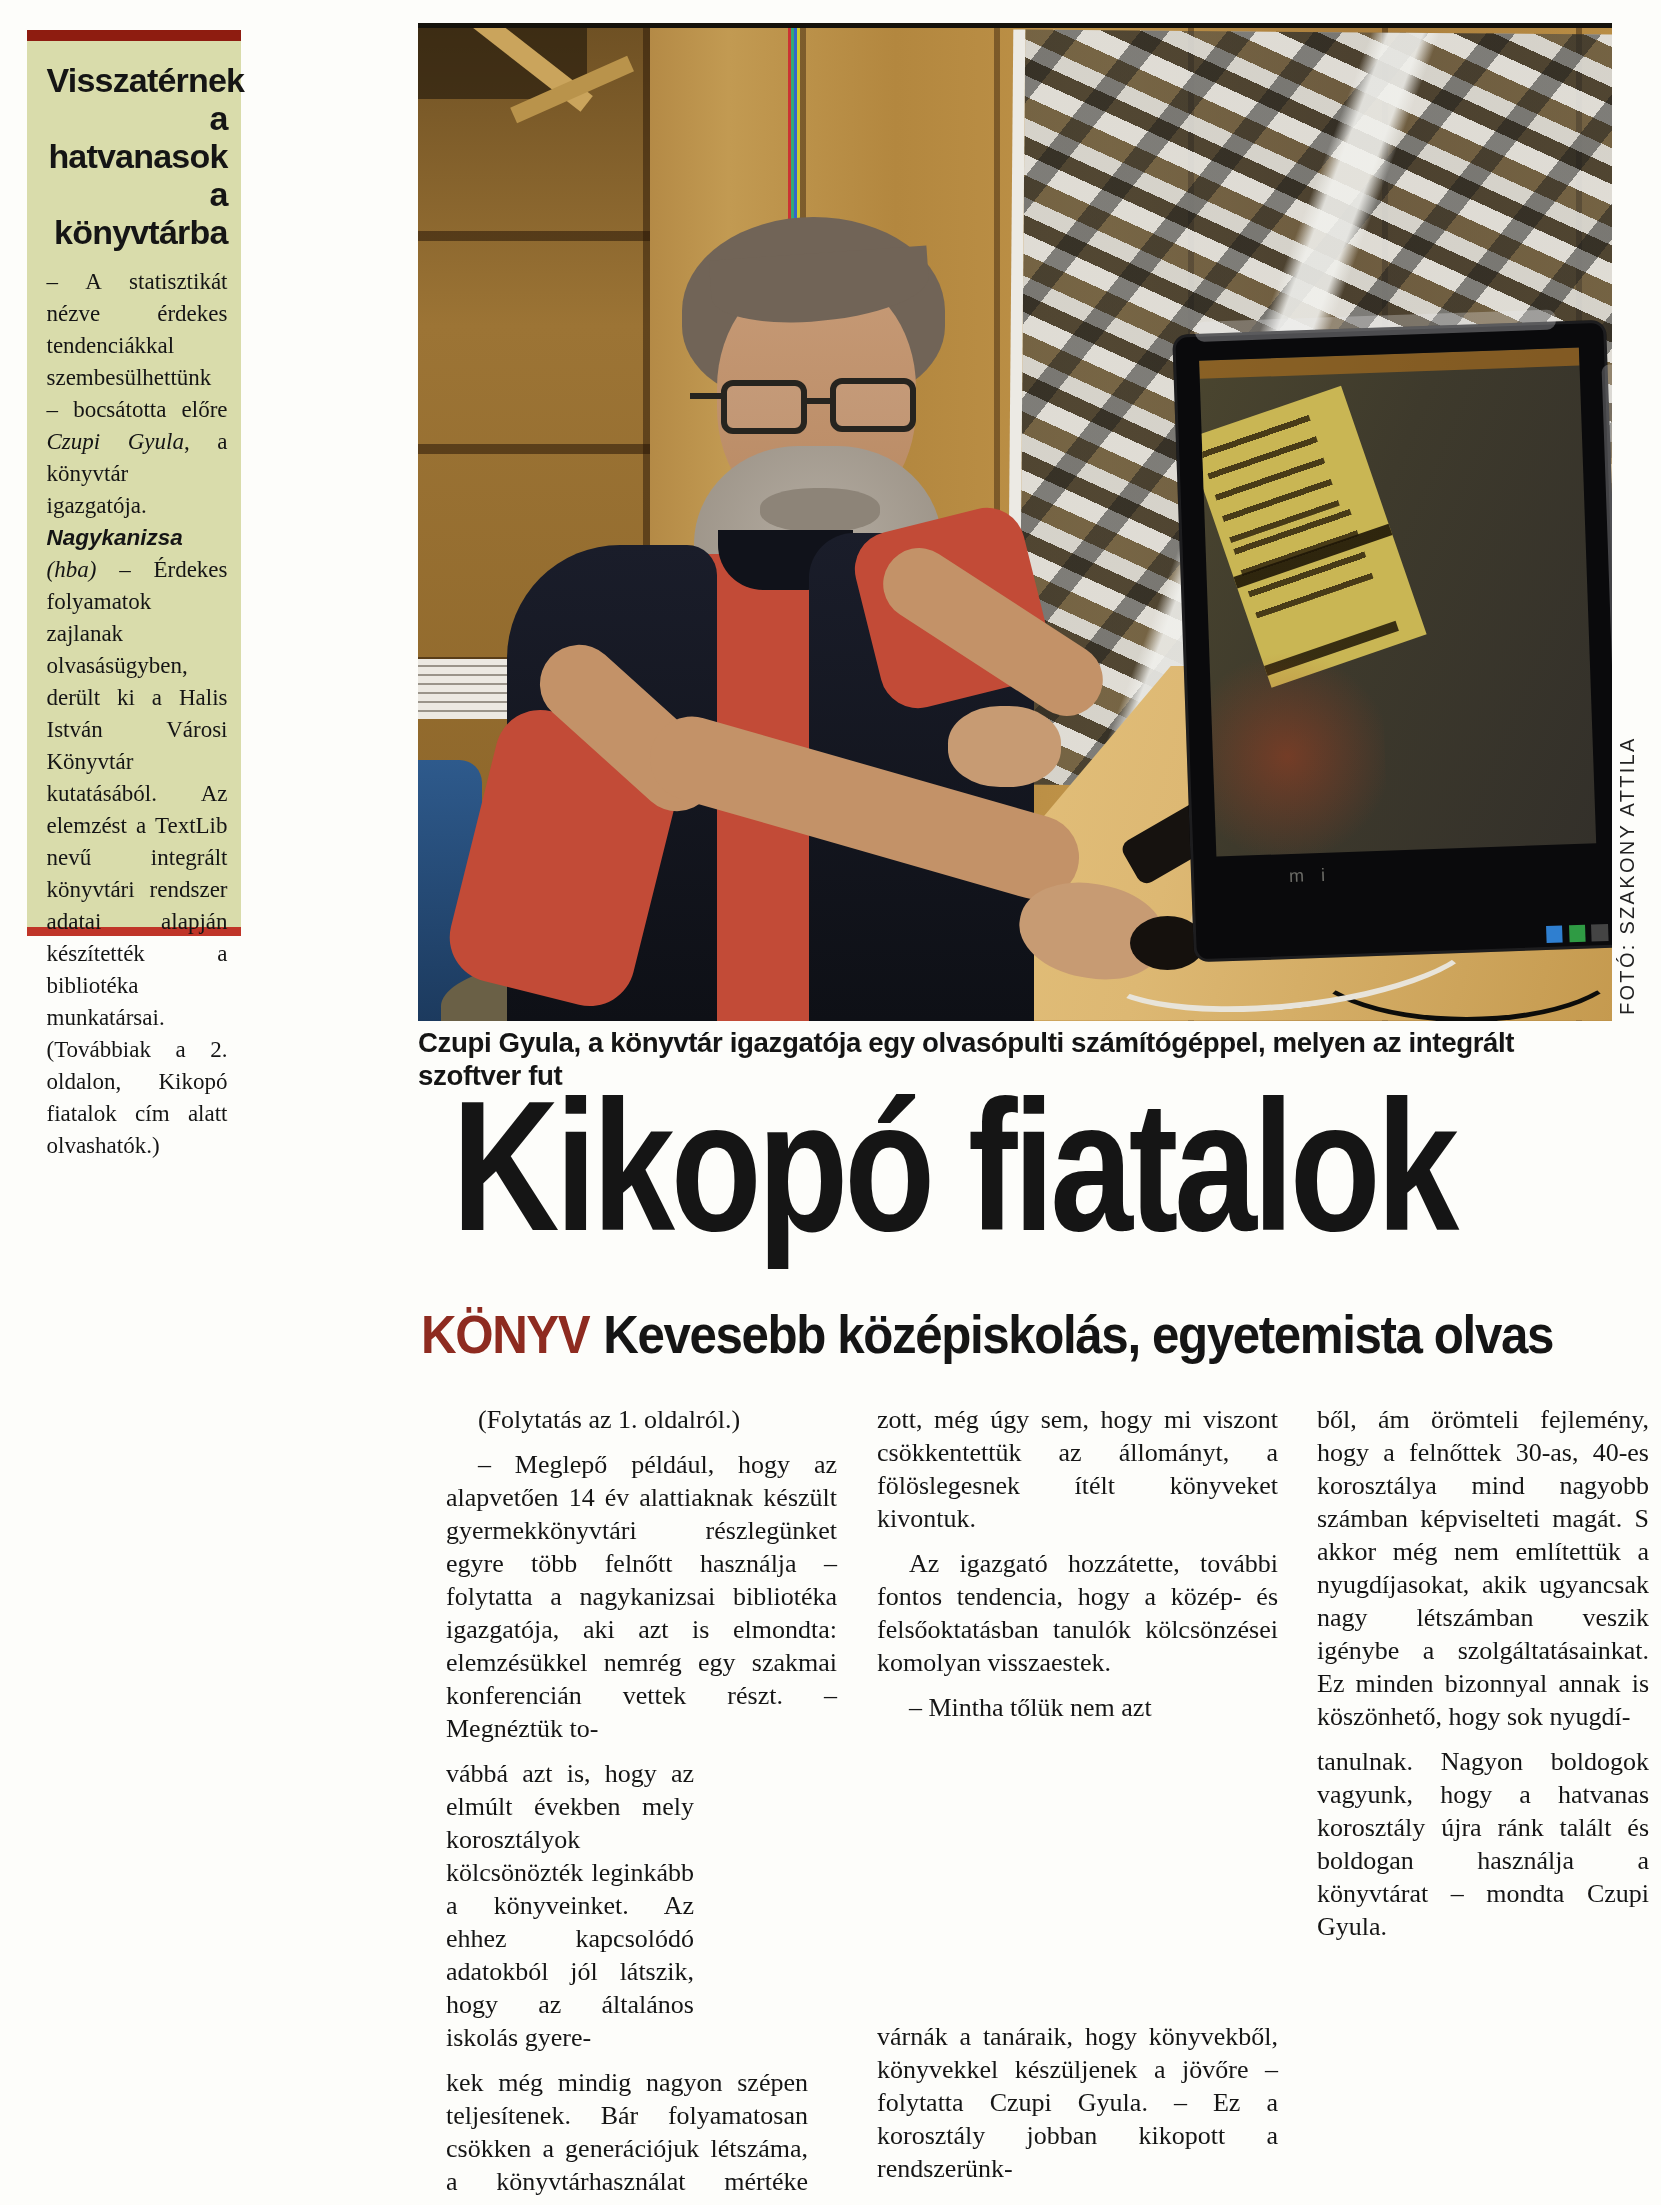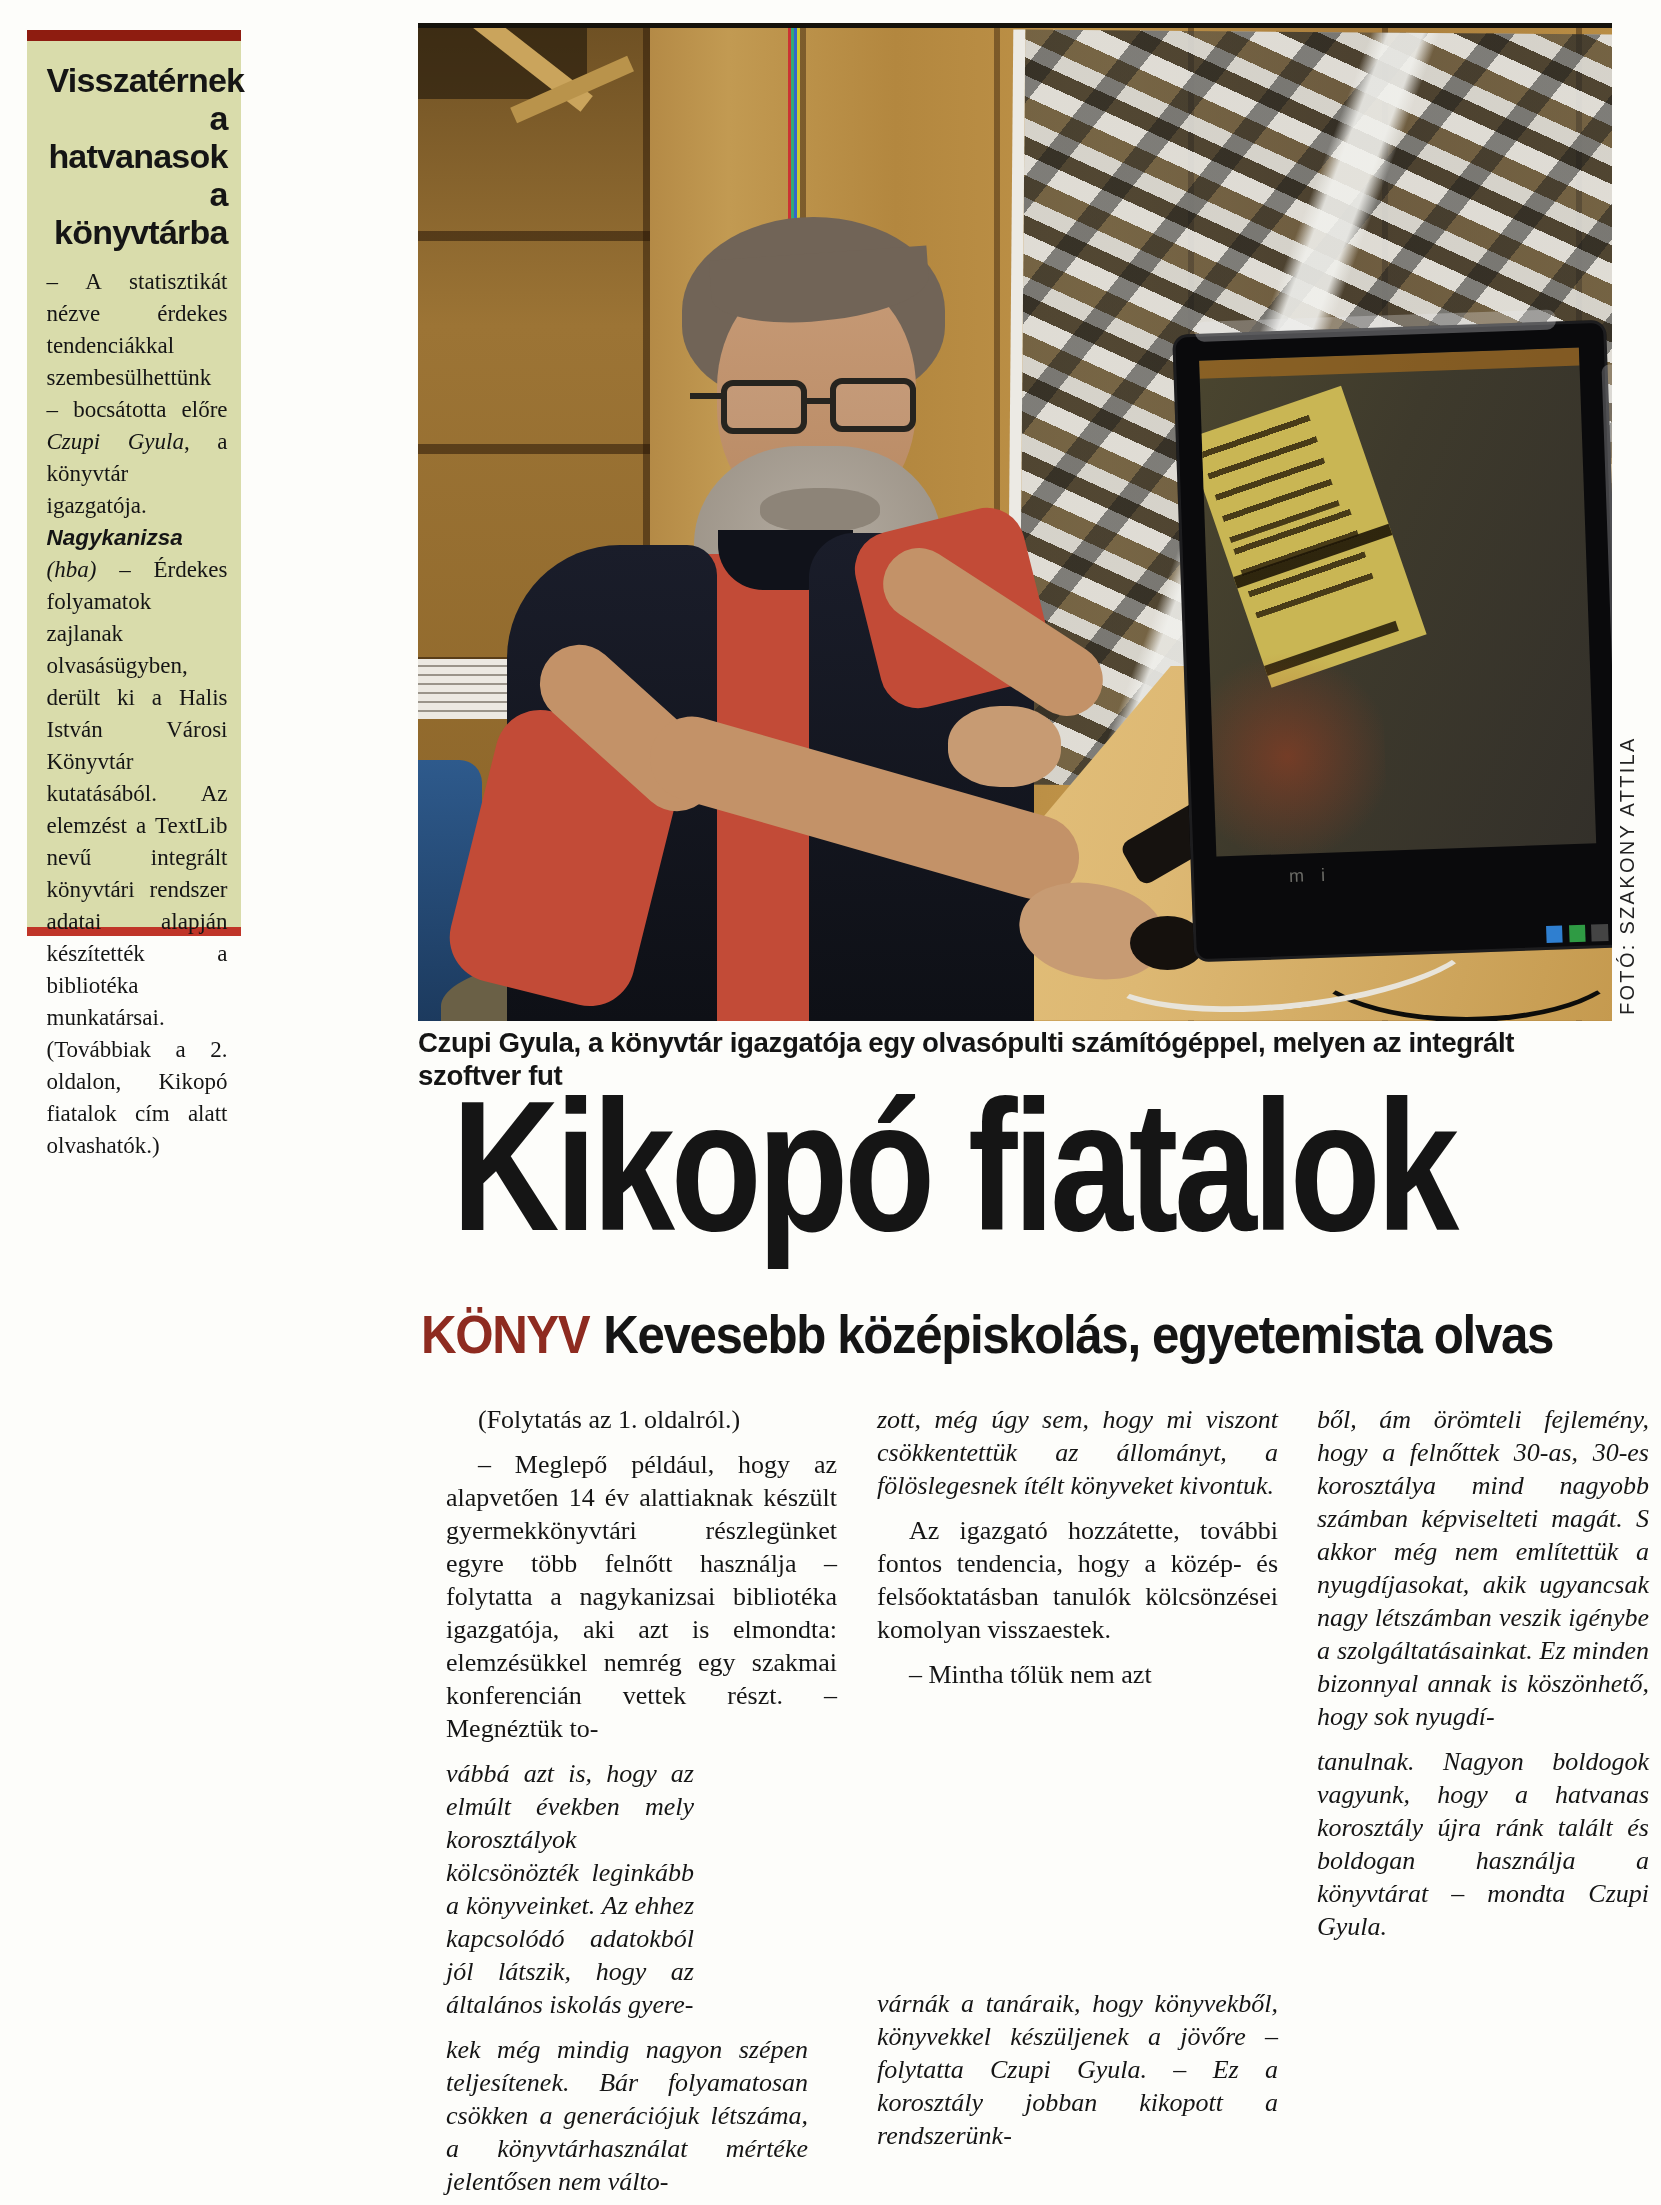--- a/index.html
+++ b/index.html
@@ -129,21 +129,21 @@
         font-family:"Liberation Sans",sans-serif;font-weight:bold;font-size:186px;line-height:1;
         letter-spacing:-5.3px;white-space:nowrap;transform:scaleX(.80);transform-origin:0 0;}
   .subhead{position:absolute;left:421px;top:1304px;width:1247px;
         font-family:"Liberation Sans",sans-serif;font-weight:bold;font-size:53px;letter-spacing:-1.5px;
         white-space:nowrap;transform:scaleX(.93);transform-origin:0 0;}
   .kicker{color:var(--kicker_red);margin-right:15px;}
 
   
   .col{position:absolute;top:1391px;font-size:26px;line-height:33px;text-align:justify;}
   .col p{margin:12px;text-indent:32px;}
-  .col p.cont{text-indent:0;font-style:italic;}
+  .col p.cont{text-indent:0;}
   .col1{left:434px;width:415px;} .col2{left:865px;width:425px;} .col3{left:1305px;width:356px;}
   .seg-narrow{width:272px;}
   .seg-wide{width:386px;}
   .seg-indent{margin-left:47px;width:308px;}
   .spacer{height:272px;}
 
   
   .pullquote{position:absolute;left:741px;top:1758px;width:566px;}
   .pq-top{height:16.5px;background:linear-gradient(180deg,#2a6cb5,#14488c);}
   .pq-text{font-family:"Liberation Sans",sans-serif;font-weight:bold;font-size:43px;line-height:51px;
@@ -247,21 +247,21 @@
       <p>– Mintha tőlük nem azt</p>
     </div>
     <div class="spacer"></div>
     <div>
       <p class="cont">várnák a tanáraik, hogy könyvekből, könyvekkel készüljenek a jövőre – folytatta Czupi Gyula. – Ez a korosztály jobban kikopott a rendszerünk-</p>
     </div>
   </div>
 
   <div class="col col3">
     <div>
-      <p class="cont">ből, ám örömteli fejlemény, hogy a felnőttek 30-as, 30-es korosztálya mind nagyobb számban képviselteti magát. S akkor még nem említettük a nyugdíjasokat, akik ugyancsak nagy létszámban veszik igénybe a szolgáltatásainkat. Ez minden bizonnyal annak is köszönhető, hogy sok nyugdí-</p>
+      <p class="cont">ből, ám örömteli fejlemény, hogy a felnőttek 30-as, 40-es korosztálya mind nagyobb számban képviselteti magát. S akkor még nem említettük a nyugdíjasokat, akik ugyancsak nagy létszámban veszik igénybe a szolgáltatásainkat. Ez minden bizonnyal annak is köszönhető, hogy sok nyugdí-</p>
     </div>
     <div>
       <p class="cont">tanulnak. Nagyon boldogok vagyunk, hogy a hatvanas korosztály újra ránk talált és boldogan használja a könyvtárat – mondta Czupi Gyula.</p>
     </div>
   </div>
 
 
 </div>
 
 

